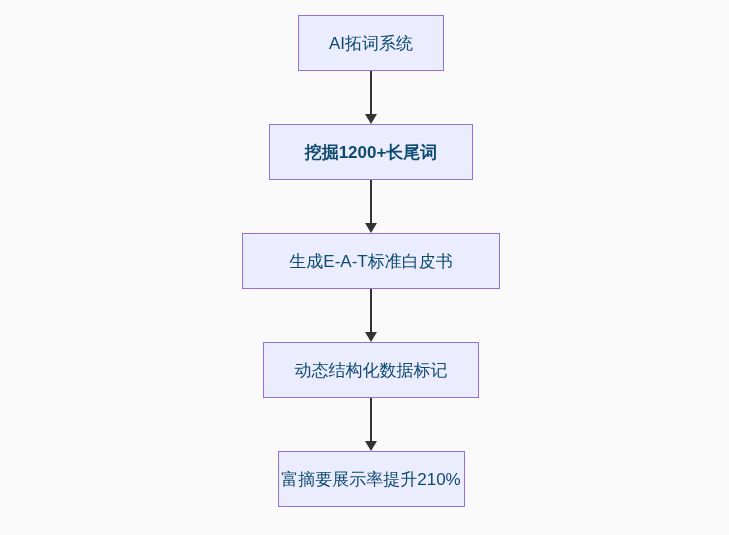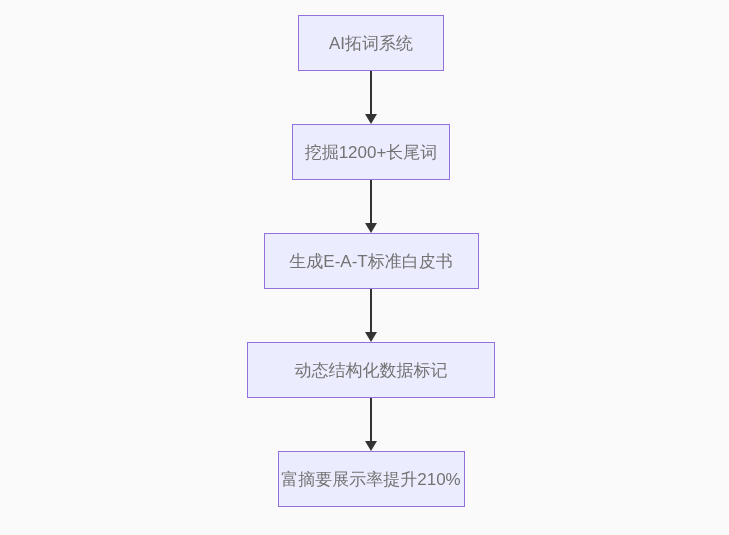--- a/index.html
+++ b/index.html
@@ -28,28 +28,28 @@
     height: 56px;
     background: #ECECFF;
     border: 1.5px solid #9370DB;
     display: flex;
     align-items: center;
     justify-content: center;
     flex: 0 0 auto;
   }
   .node-label {
     font-size: 17px;
-    color: #737373;
+    color: #0c4a6e;
     white-space: nowrap;
     line-height: 1;
   }
   .node-0 { width: 146px; }
-  .node-1 { width: 158px; }
-  .node-2 { width: 215px; }
-  .node-3 { width: 248px; }
+  .node-1 { width: 204px; font-weight: bold; }
+  .node-2 { width: 258px; }
+  .node-3 { width: 216px; }
   .node-4 { width: 187px; }
   .arrow {
     height: 53px;
     display: flex;
     flex-direction: column;
     align-items: center;
     flex: 0 0 auto;
   }
   .arrow-line {
     width: 2px;

